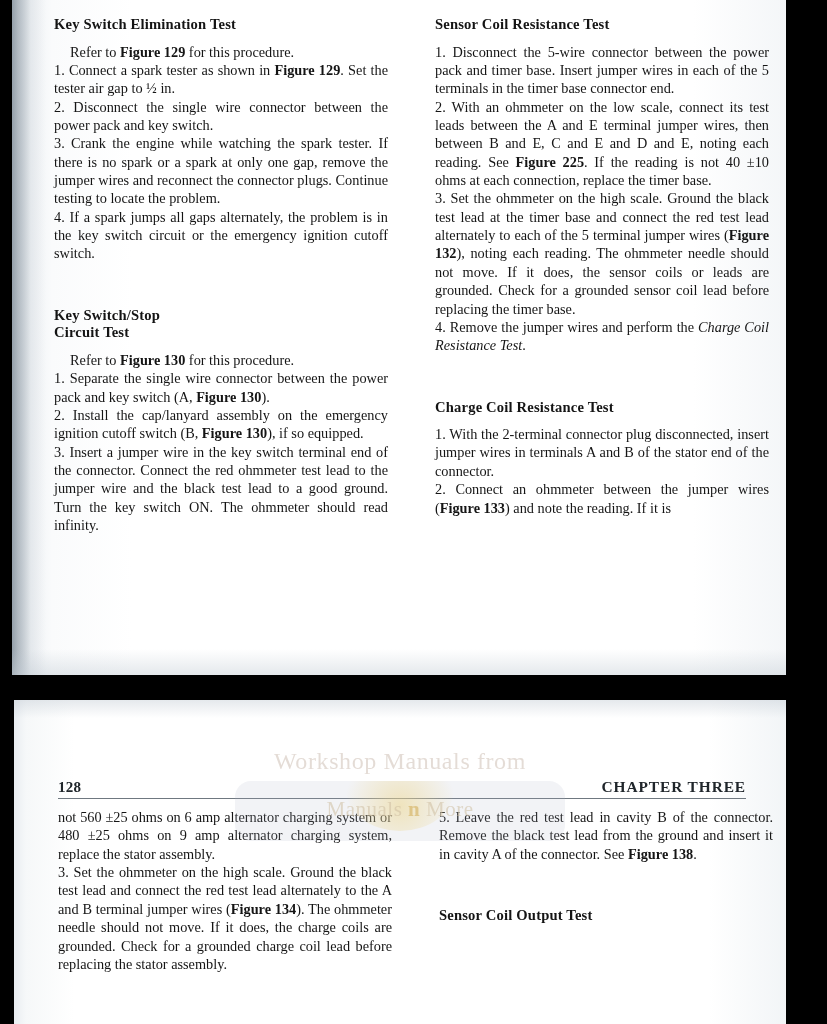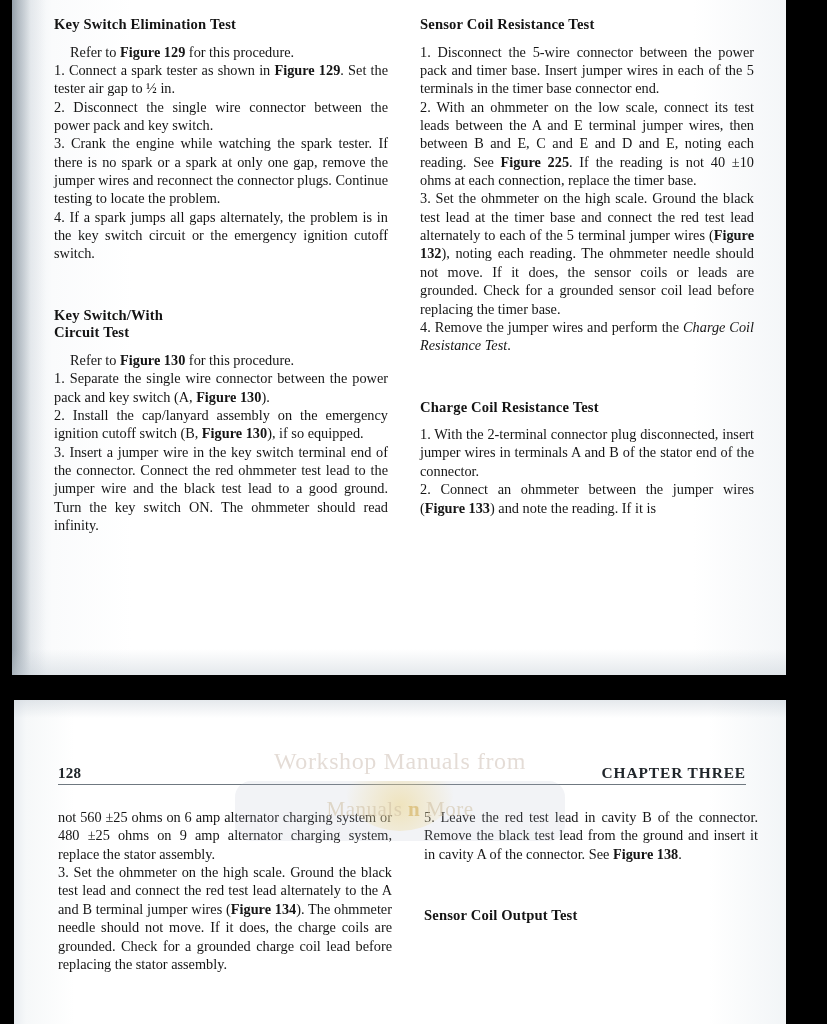--- a/index.html
+++ b/index.html
@@ -69,21 +69,21 @@
     position: absolute;
     left: 0; right: 0; top: 0; height: 18px;
     background: linear-gradient(to bottom, rgba(190,199,208,.40), rgba(255,255,255,0));
     pointer-events: none;
   }
 
   
   .columns {
     position: absolute;
     display: flex;
-    gap: 32px;
+    gap: 47px;
   }
   #page-one .columns {
     left: 42px;
     top: 24px;
     width: 700px;
   }
   #page-two .columns {
     left: 44px;
     top: 108px;
     width: 700px;
@@ -115,21 +115,21 @@
   }
   p.body.indented { text-indent: 16px; }
   p.body b { font-weight: bold; }
   p.body i { font-style: italic; }
 
   
   .running-head {
     position: absolute;
     left: 44px;
     right: 40px;
-    top: 58px;
+    top: 72px;
     height: 26px;
     border-bottom: 1.6px solid #6f7880;
   }
   .folio {
     position: absolute;
     left: 0;
     bottom: 2px;
     font-weight: bold;
     font-size: 15px;
     color: #20262b;
@@ -212,21 +212,21 @@
         <p class="body indented"><span>Refer to </span><b>Figure 129</b><span> for this procedure.</span></p>
 
         <p class="body"><span>1. Connect a spark tester as shown in </span><b>Figure 129</b><span>. Set the tester air gap to ½ in.</span></p>
 
         <p class="body">2. Disconnect the single wire connector between the power pack and key switch.</p>
 
         <p class="body">3. Crank the engine while watching the spark tester. If there is no spark or a spark at only one gap, remove the jumper wires and reconnect the connector plugs. Continue testing to locate the problem.</p>
 
         <p class="body">4. If a spark jumps all gaps alternately, the problem is in the key switch circuit or the emergency ignition cutoff switch.</p>
 
-        <h2 class="sec-head spaced-top-lg"><span>Key Switch/With</span><br><span>Circuit Test</span></h2>
+        <h2 class="sec-head spaced-top-lg"><span>Key Switch/Stop</span><br><span>Circuit Test</span></h2>
 
         <p class="body indented"><span>Refer to </span><b>Figure 130</b><span> for this procedure.</span></p>
 
         <p class="body"><span>1. Separate the single wire connector between the power pack and key switch (A, </span><b>Figure 130</b><span>).</span></p>
 
         <p class="body"><span>2. Install the cap/lanyard assembly on the emergency ignition cutoff switch (B, </span><b>Figure 130</b><span>), if so equipped.</span></p>
 
         <p class="body">3. Insert a jumper wire in the key switch terminal end of the connector. Connect the red ohmmeter test lead to the jumper wire and the black test lead to a good ground. Turn the key switch ON. The ohmmeter should read infinity.</p>
       </div>
 

